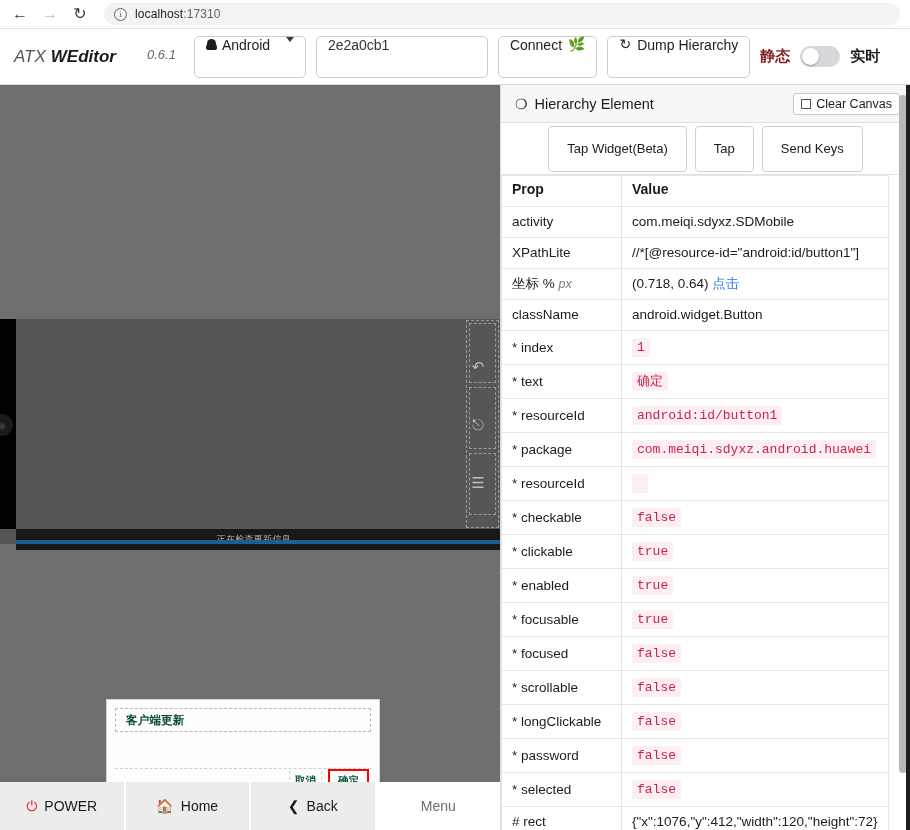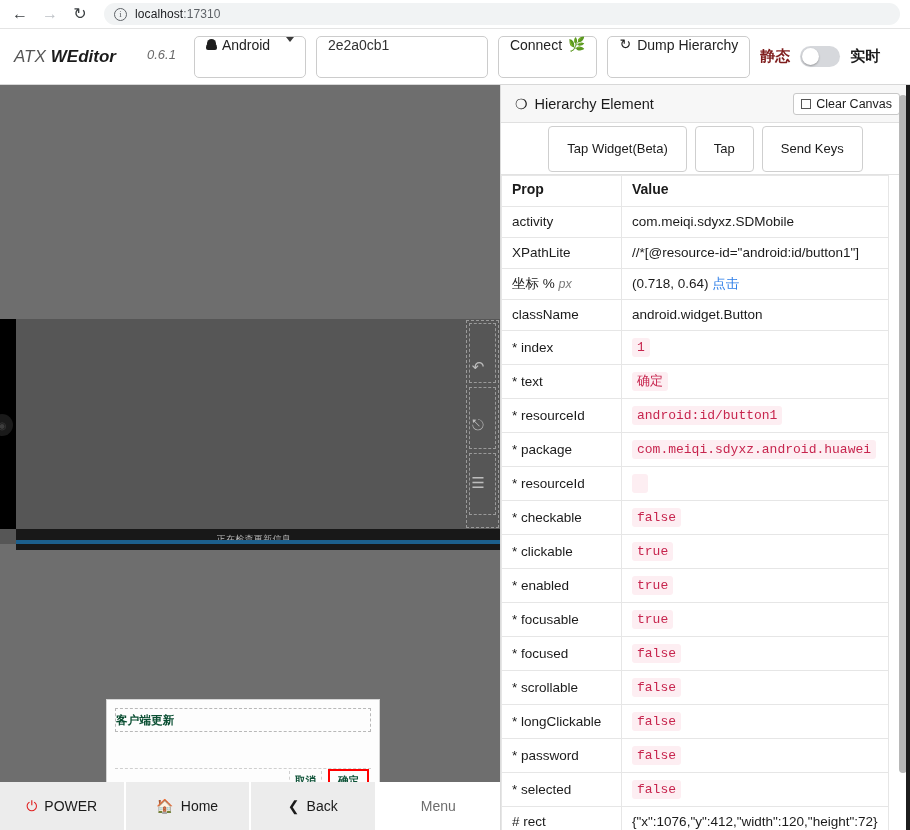--- a/index.html
+++ b/index.html
@@ -241,21 +241,21 @@
     width: 274px; height: 99px;
     background: #fdfdfd;
     border: 1px solid #d4d4d4;
   }
   #dialog-title-box {
     position: absolute;
     left: 8px; top: 8px; right: 8px;
     height: 24px;
     border: 1px dashed #b8b8b8;
     display: flex; align-items: center;
-    padding-left: 0;
+    padding-left: 10px;
   }
   #dialog-title {
     font-size: 11.5px;
     color: #0b4f33;
     font-weight: 700;
     letter-spacing: .2px;
   }
   #dialog-msg-box {
     position: absolute;
     left: 8px; top: 34px; right: 8px;

